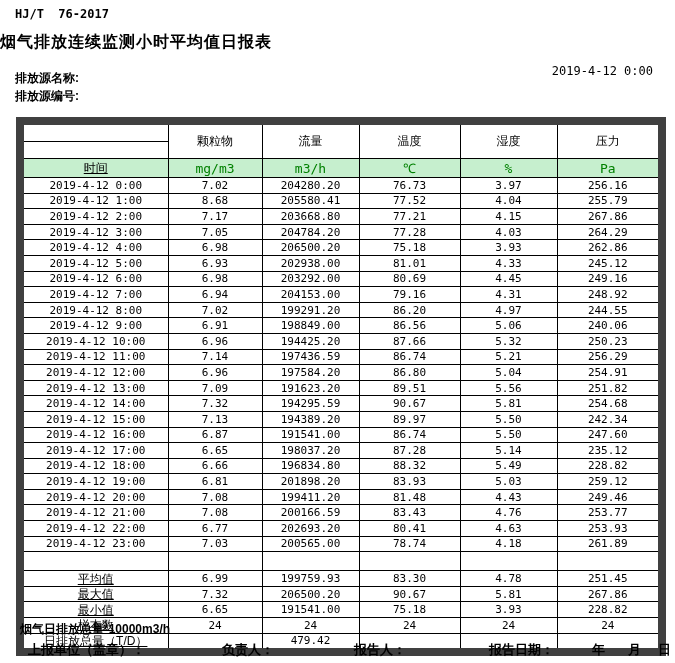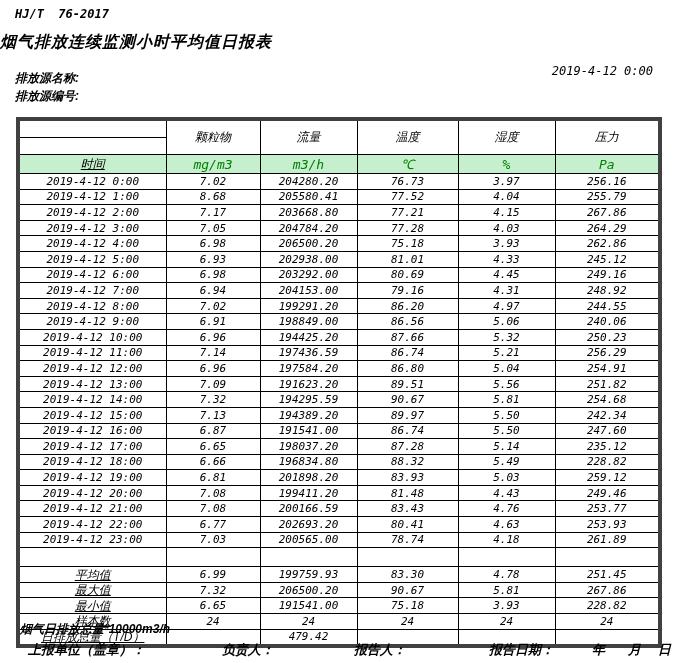--- a/index.html
+++ b/index.html
@@ -1,29 +1,29 @@
 <!DOCTYPE html>
 <html style="--units-bg: #c6efce; --units-fg: #008000;"><head>
 <meta charset="utf-8">
 <style>
   html,body{margin:0;padding:0;background:#fff;}
   body{width:675px;height:663px;overflow:hidden;
        font-family:"Liberation Sans","DejaVu Sans",sans-serif;color:#000;}
-  .page{position:relative;width:675px;height:545px;font-style:italic;}
+  .page{position:relative;width:675px;height:545px;}
 
   .std{position:absolute;left:15px;top:7px;font-weight:bold;font-size:12px;
        white-space:pre;font-family:"DejaVu Sans Mono",monospace;}
   .title{position:absolute;left:0;top:32px;width:675px;text-align:left;
          font-weight:bold;font-size:16px;letter-spacing:1px;}
   .meta-left{position:absolute;left:15px;top:69px;font-weight:bold;font-size:12px;line-height:18px;}
   .meta-date{position:absolute;right:22px;top:64px;font-size:12px;
              font-family:"DejaVu Sans Mono",monospace;}
 
   table.report{position:absolute;left:16px;top:117px;border-collapse:collapse;
-               table-layout:fixed;width:642px;border:4px solid #404040;}
+               table-layout:fixed;width:642px;border:8px solid #404040;}
   table.report td,table.report th{border:1px solid #000;padding:0;margin:0;
                text-align:center;vertical-align:middle;overflow:hidden;
                font-weight:normal;}
   tr.h1 td,tr.h2 td{height:16px;}
   th.colhead{font-size:12px;font-weight:normal;}
   tr.units td{height:15px;background:var(--units-bg,#c6efce);
               font-size:13px;font-family:"DejaVu Sans Mono",monospace;
               color:var(--units-fg,#008000);}
   tr.units td.time-label{font-size:12px;color:#000;
               font-family:"Liberation Sans","DejaVu Sans",sans-serif;

